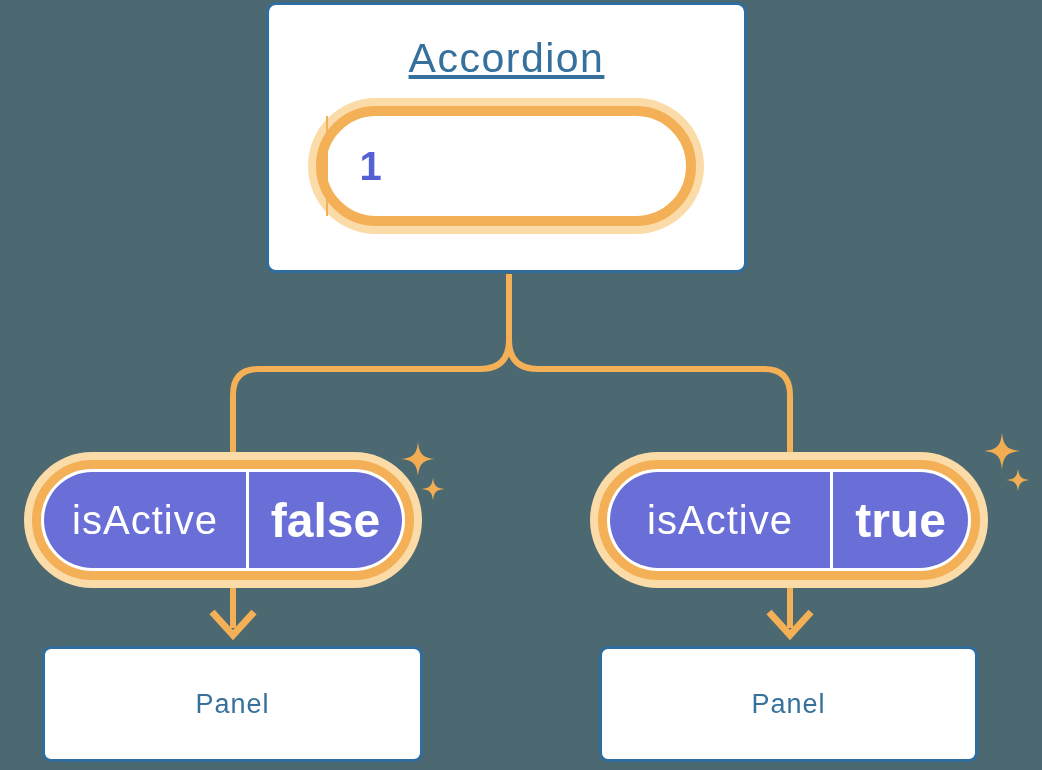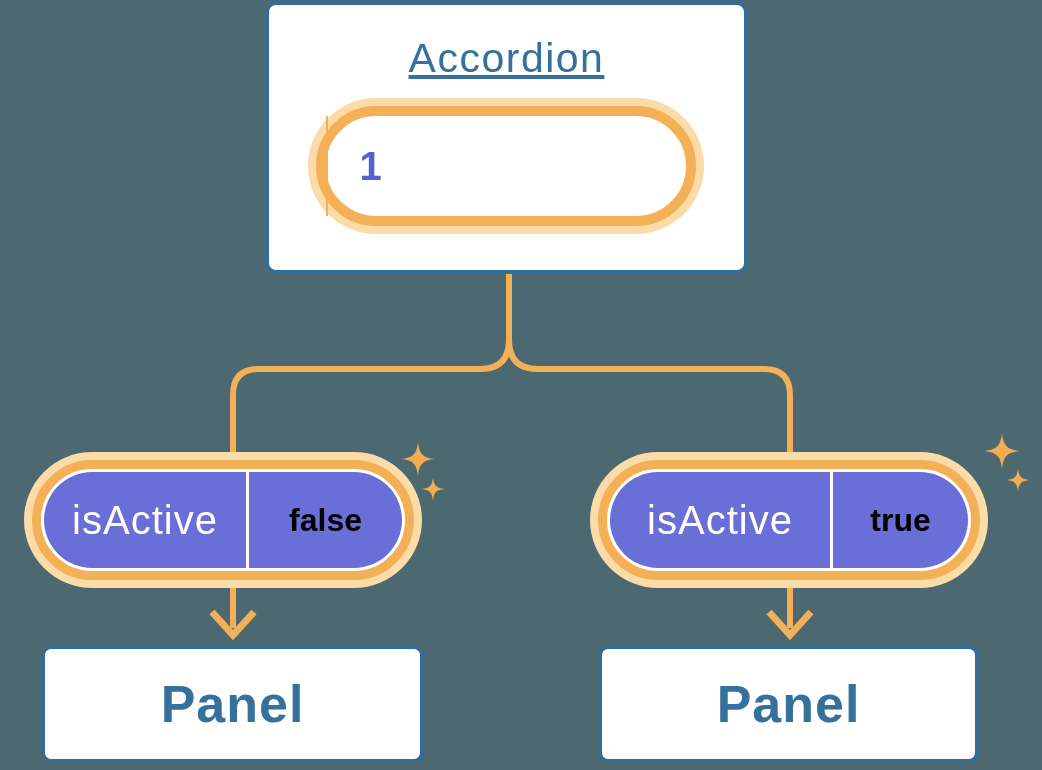--- a/index.html
+++ b/index.html
@@ -58,26 +58,26 @@
     background:var(--purple,#6A6FD8);
     border-radius:999px;
     display:flex;align-items:stretch;overflow:hidden;
   }
   .prop-pill .cell{display:flex;align-items:center;justify-content:center;}
   .prop-pill .cell.name{flex:1;}
   #prop-pill-left .cell.value{width:153px;}
   #prop-pill-right .cell.value{width:135px;}
   .prop-pill .divider{width:3px;background:#ffffff;}
   .prop-name{font-size:40px;letter-spacing:1px;color:#ffffff;}
-  .prop-value{font-size:32px;font-weight:700;color:#000000;}
+  .prop-value{font-size:48px;font-weight:700;color:#ffffff;}
   
   .panel-card{display:flex;align-items:center;justify-content:center;border-radius:9px;}
   #panel-left{left:42px;top:646px;width:381px;height:116px;}
   #panel-right{left:599px;top:646px;width:379px;height:116px;}
-  .panel-label{font-size:52px;font-weight:700;letter-spacing:1px;color:var(--blue-text,#35719C);}
+  .panel-label{font-size:27px;font-weight:400;letter-spacing:1px;color:var(--blue-text,#35719C);}
   .connector{stroke:var(--orange,#F4B056);stroke-width:6;fill:none;}
   .arrowhead{stroke:var(--orange,#F4B056);stroke-width:7;fill:none;stroke-linejoin:miter;}
   .sparkle{fill:var(--sparkle,#F2AD52);}
 </style>
 </head>
 <body>
 
 <div class="stage">
 
   <svg class="overlay" width="1042" height="770" viewBox="0 0 1042 770">

